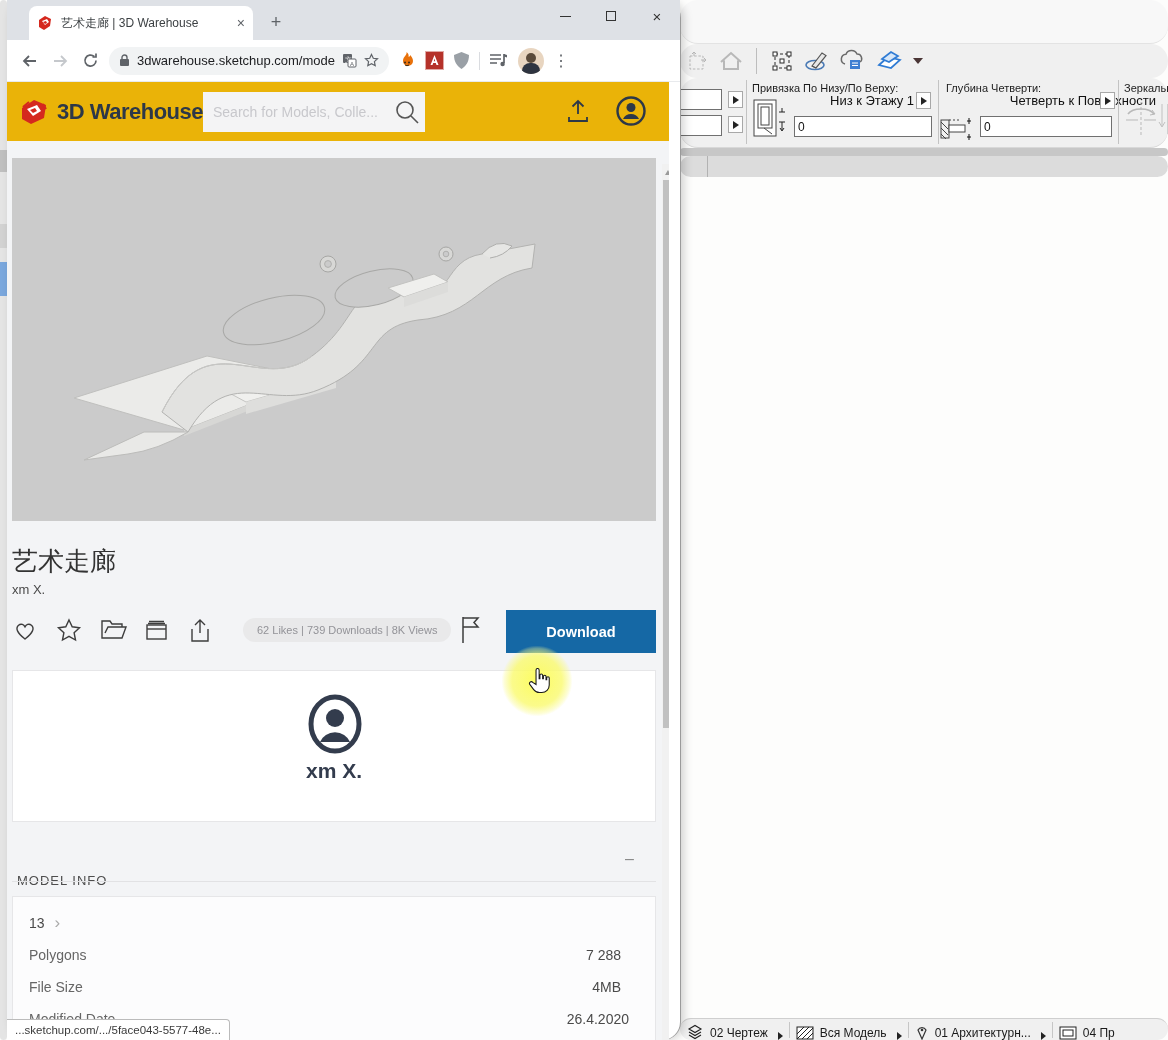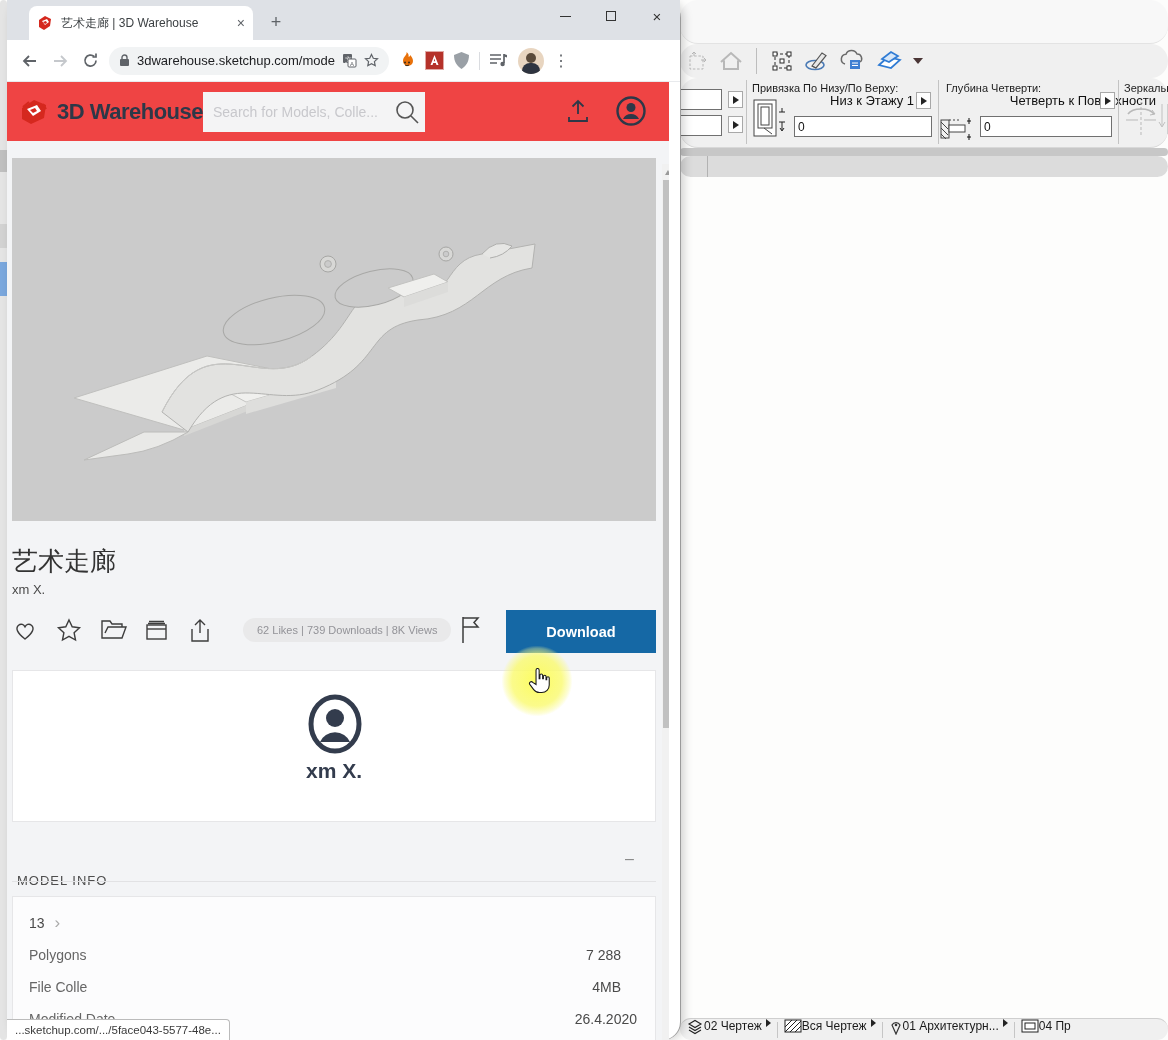--- a/index.html
+++ b/index.html
@@ -16,21 +16,21 @@
   .grp-label { position:absolute; top:4px; font-size:11px; color:#1c1c1c; white-space:nowrap; }
   .cad-input { position:absolute; background:#fff; border:1px solid #707070; font-size:12px; color:#111; padding:2px 3px; height:21px; }
   .play-btn { position:absolute; width:15px; height:17px; background:#fdfdfd; border:1px solid #a8a8a8; display:flex; align-items:center; justify-content:center; }
   .play-tri { width:0; height:0; border-left:6px solid #222; border-top:4px solid transparent; border-bottom:4px solid transparent; }
   .dd-label { position:absolute; font-size:13px; color:#111; white-space:nowrap; text-align:right; }
   #cad-band1 { left:680px; top:148px; width:488px; height:8px; background:#c7c7c7; }
   #cad-band2 { left:680px; top:156px; width:488px; height:21px; background:#dcdcdc; }
   #cad-band2 .vline { position:absolute; left:27px; top:0; width:1px; height:21px; background:#b2b2b2; }
   #cad-canvas { left:680px; top:177px; width:488px; height:841px; background:#fdfdfc; }
   #cad-status { left:680px; top:1018px; width:488px; height:22px; background:#f0f0f0; border-top:1px solid #cfcfcf; display:flex; align-items:center; font-size:12px; color:#1a1a1a; }
-  .st-item { display:flex; align-items:flex-start; padding:0 6px; height:100%; }
+  .st-item { display:flex; align-items:flex-end; gap:6px; padding:0 6px; height:100%; }
   .st-sep { width:1px; height:16px; background:#c6c6c6; }
   .st-label { white-space:nowrap; }
   .st-tri { width:0; height:0; border-left:5px solid #222; border-top:4px solid transparent; border-bottom:4px solid transparent; margin-left:4px; }
 
   
   #left-sliver { left:0; top:0; width:7px; height:1040px; background:#e4e4e4; }
   #left-sliver .seg1 { position:absolute; top:150px; left:0; width:7px; height:22px; background:#bfbfbf; }
   #left-sliver .seg2 { position:absolute; top:224px; left:0; width:7px; height:24px; background:#d2d2d2; }
   #left-sliver .segblue { position:absolute; top:262px; left:0; width:7px; height:34px; background:#7aa7dd; }
 
@@ -54,21 +54,21 @@
   #urlbar .url-text { font-size:13px; color:#202124; white-space:nowrap; overflow:hidden; flex:1; }
   .ext-row { display:flex; align-items:center; gap:9px; margin-left:8px; }
   .ext-sep { width:1px; height:18px; background:#dadce0; }
   #avatar-btn { width:26px; height:26px; border-radius:50%; background:#e8d5c0; overflow:hidden; position:relative; }
   #avatar-btn .head { position:absolute; left:8px; top:5px; width:10px; height:10px; border-radius:50%; background:#5a4a3a; }
   #avatar-btn .body { position:absolute; left:4px; top:15px; width:18px; height:12px; border-radius:8px 8px 0 0; background:#2e3440; }
   .kebab { font-size:16px; color:#5f6368; }
 
   
   #wh-page { position:absolute; left:0; top:82px; width:662px; height:958px; background:#f3f4f6; overflow:hidden; }
-  #wh-header { position:absolute; left:0; top:0; width:662px; height:59px; background:#ef4444; display:flex; align-items:center; }
+  #wh-header { position:absolute; left:0; top:0; width:662px; height:59px; background:#eab308; display:flex; align-items:center; }
   #wh-brand { display:flex; align-items:center; gap:8px; margin-left:12px; }
   #wh-brand .brand-text { font-size:22px; font-weight:bold; color:#2d3848; letter-spacing:-0.5px; }
   #wh-search { position:absolute; left:196px; top:10px; width:222px; height:40px; background:#f4f4f5; display:flex; align-items:center; padding:0 10px; }
   #wh-search input { border:none; background:transparent; outline:none; flex:1; font-size:14px; color:#444; font-family:"Liberation Sans",sans-serif; }
   #wh-search input::placeholder { color:#c8c8cc; }
   #wh-upload { position:absolute; left:558px; top:16px; }
   #wh-account { position:absolute; left:608px; top:13px; }
 
   #model-img { position:absolute; left:5px; top:76px; width:644px; height:363px; background:#cbcbcb; }
   #model-title { position:absolute; left:5px; top:462px; font-size:26px; color:#333; }
@@ -244,21 +244,21 @@
       <span class="st-tri"></span>
     </div>
     <span class="st-sep"></span>
     <div class="st-item">
       <span>
         <svg width="18" height="14" viewBox="0 0 18 14">
             <rect x="1" y="1" width="16" height="12" fill="#fff" stroke="#222"></rect>
             <path d="M1 13 L13 1 M1 8 L8 1 M6 13 L17 2 M11 13 L17 7" stroke="#222" stroke-width="1"></path>
           </svg>
       </span>
-      <span class="st-label">Вся Чертеж</span>
+      <span class="st-label">Вся Модель</span>
       <span class="st-tri"></span>
     </div>
     <span class="st-sep"></span>
     <div class="st-item">
       <span>
         <svg width="14" height="16" viewBox="0 0 14 16">
             <path d="M7 15 L3 6 a4.5 4.5 0 0 1 8 0 z" fill="none" stroke="#333" stroke-width="1.2"></path>
             <circle cx="7" cy="6" r="1.3" fill="#333"></circle>
           </svg>
       </span>
@@ -496,26 +496,26 @@
       <div id="info-card">
         <div class="info-row" style="top:10px;">
           <span class="val">13</span>
           <span class="chev">›</span>
         </div>
         <div class="info-row" style="top:42px;">
           <span class="lbl">Polygons</span>
           <span class="val" style="margin-right:20px;">7 288</span>
         </div>
         <div class="info-row" style="top:74px;">
-          <span class="lbl">File Colle</span>
+          <span class="lbl">File Size</span>
           <span class="val" style="margin-right:20px;">4MB</span>
         </div>
         <div class="info-row" style="top:106px;">
           <span class="lbl">Modified Date</span>
-          <span class="val" style="margin-right:4px;">26.4.2020</span>
+          <span class="val" style="margin-right:12px;">26.4.2020</span>
         </div>
       </div>
 
       <div id="b-scroll">
         <span class="s-up"></span>
         <span class="s-thumb"></span>
 
       </div>
     </div>
 

